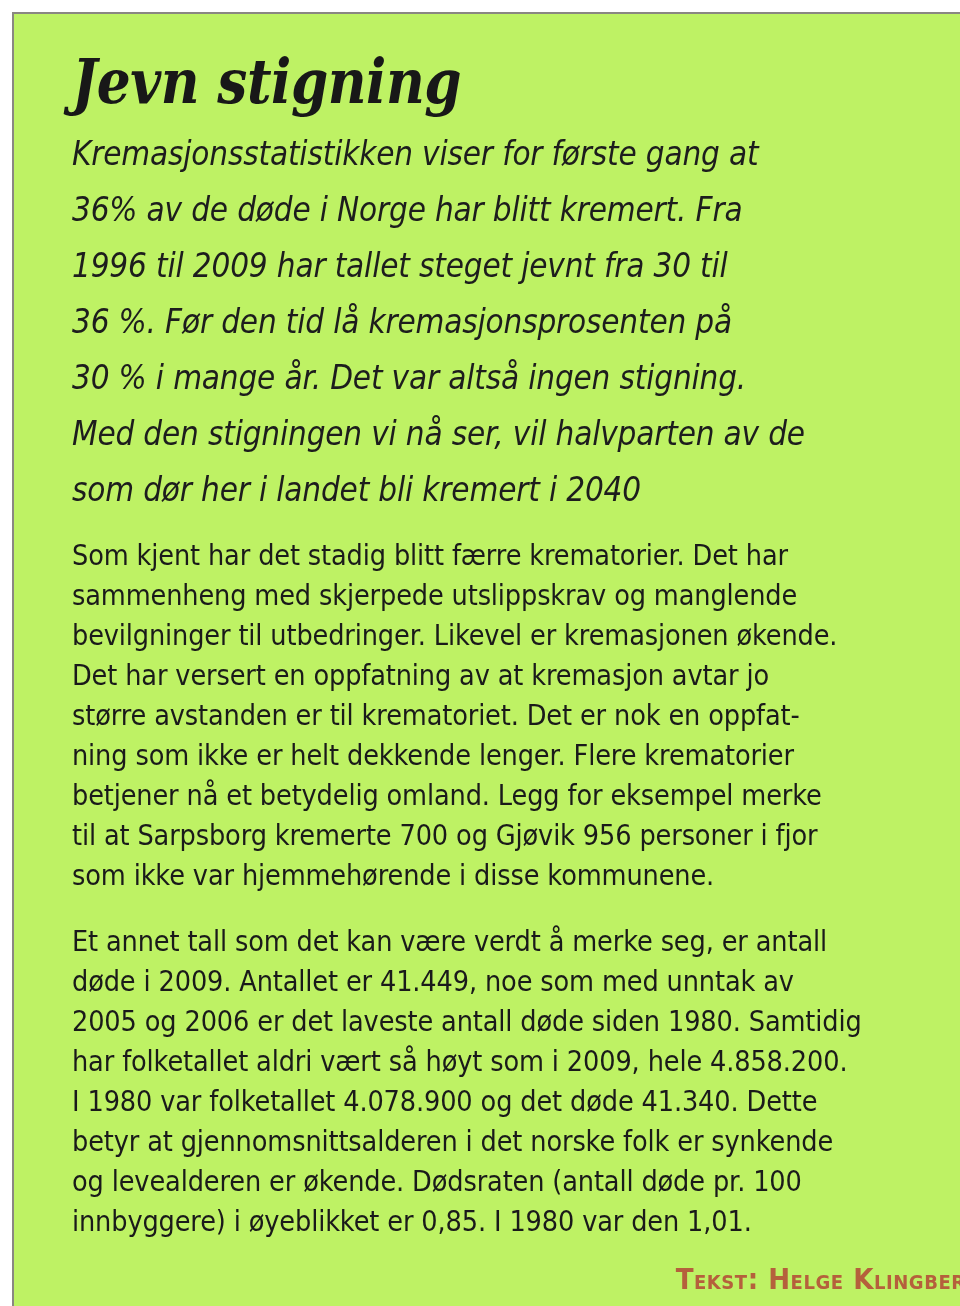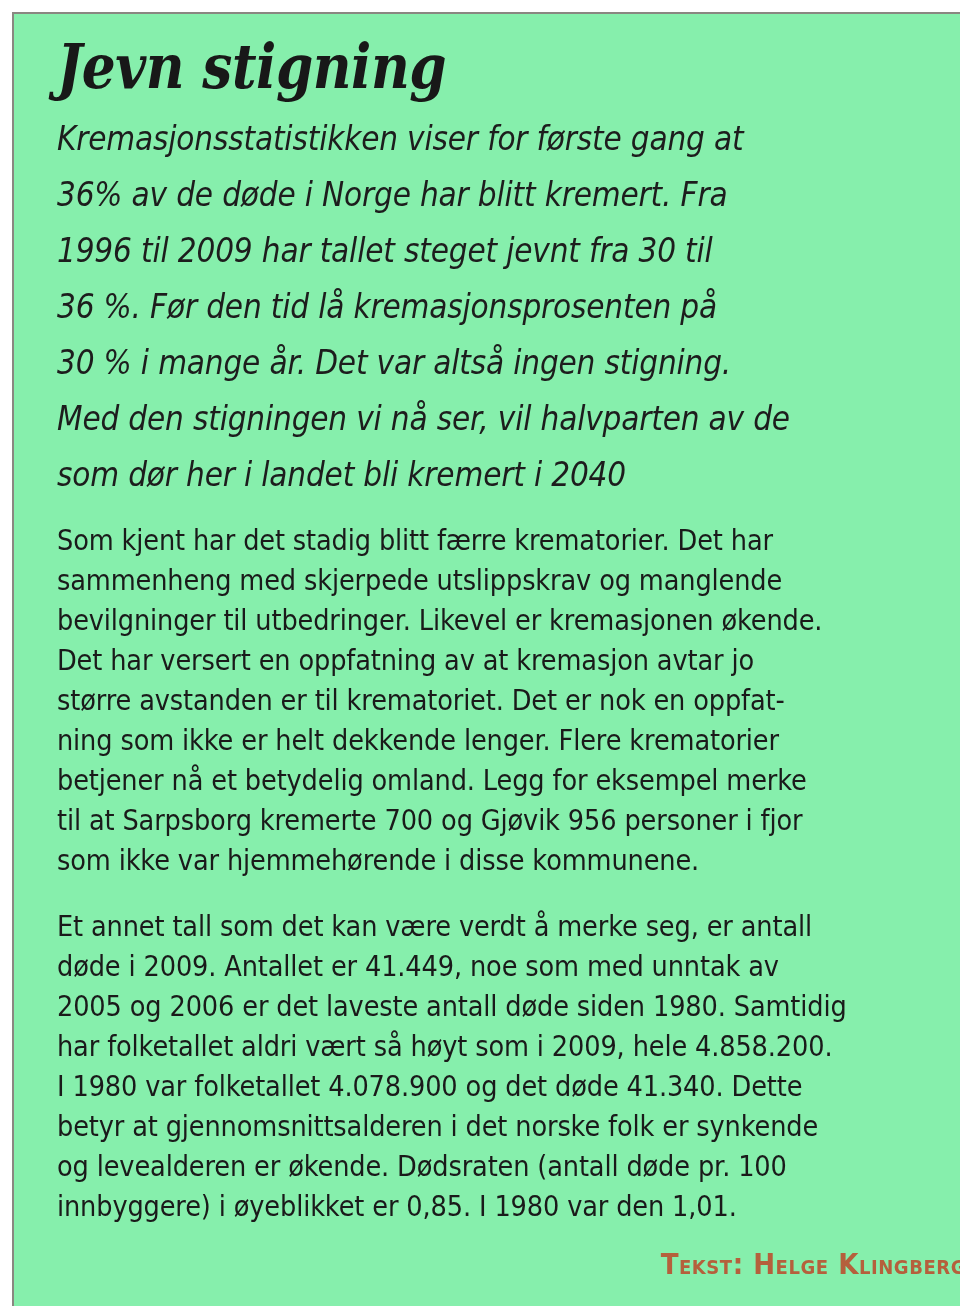--- a/index.html
+++ b/index.html
@@ -15,25 +15,25 @@
     overflow: hidden;
   }
 
   
   .article {
     position: absolute;
     left: 12px;
     top: 12px;
     width: 948px;
     height: 1294px;
-    background: #86efac;
+    background: #bef264;
     border-top: 2px solid #8a8781;
     border-left: 2px solid #8a8781;
     box-sizing: border-box;
-    padding: 1px;
+    padding: 16px;
   }
 
   .inner {
     padding: 22px 18px 0 42px;
     box-sizing: border-box;
     width: 100%;
   }
 
   
   .headline {

